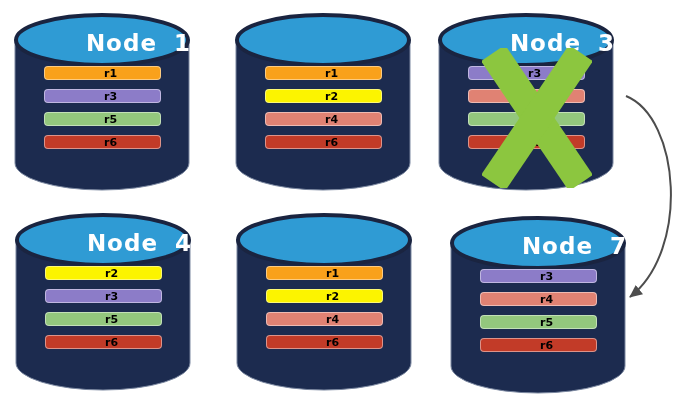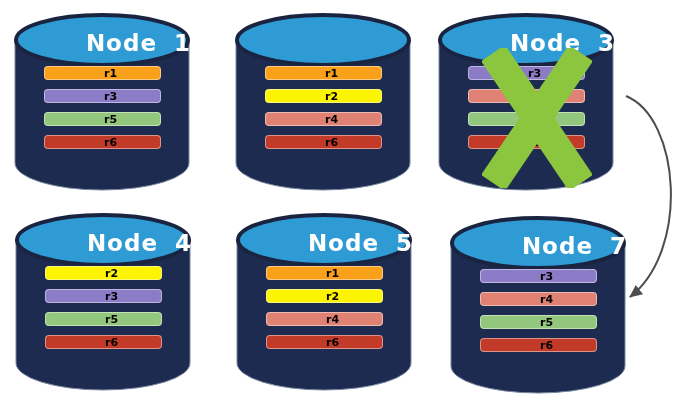--- a/index.html
+++ b/index.html
@@ -113,21 +113,20 @@
           <span class="row-label">r6</span>
         </div>
     </div>
   </div>
 
   <div class="node" style="left:235px;top:211px;">
     <svg class="cyl" viewBox="0 0 178 186">
       <path d="M2,29 L2,152 A87,27 0 0 0 176,152 L176,29 Z" stroke-width="1" fill="#1C2B4F" stroke="#7A87A0"></path>
       <ellipse cx="89" cy="29" rx="86" ry="25" stroke-width="4" fill="#2F9BD4" stroke="#1A2440"></ellipse>
     </svg>
-    <div class="node-title">Node 5</div>
     <div class="rows">
       <div class="row" style="background-color: rgb(249, 161, 27);">
           <span class="row-label">r1</span>
         </div>
       <div class="row" style="background-color: rgb(252, 244, 0);">
           <span class="row-label">r2</span>
         </div>
       <div class="row" style="background-color: rgb(224, 130, 115);">
           <span class="row-label">r4</span>
         </div>

